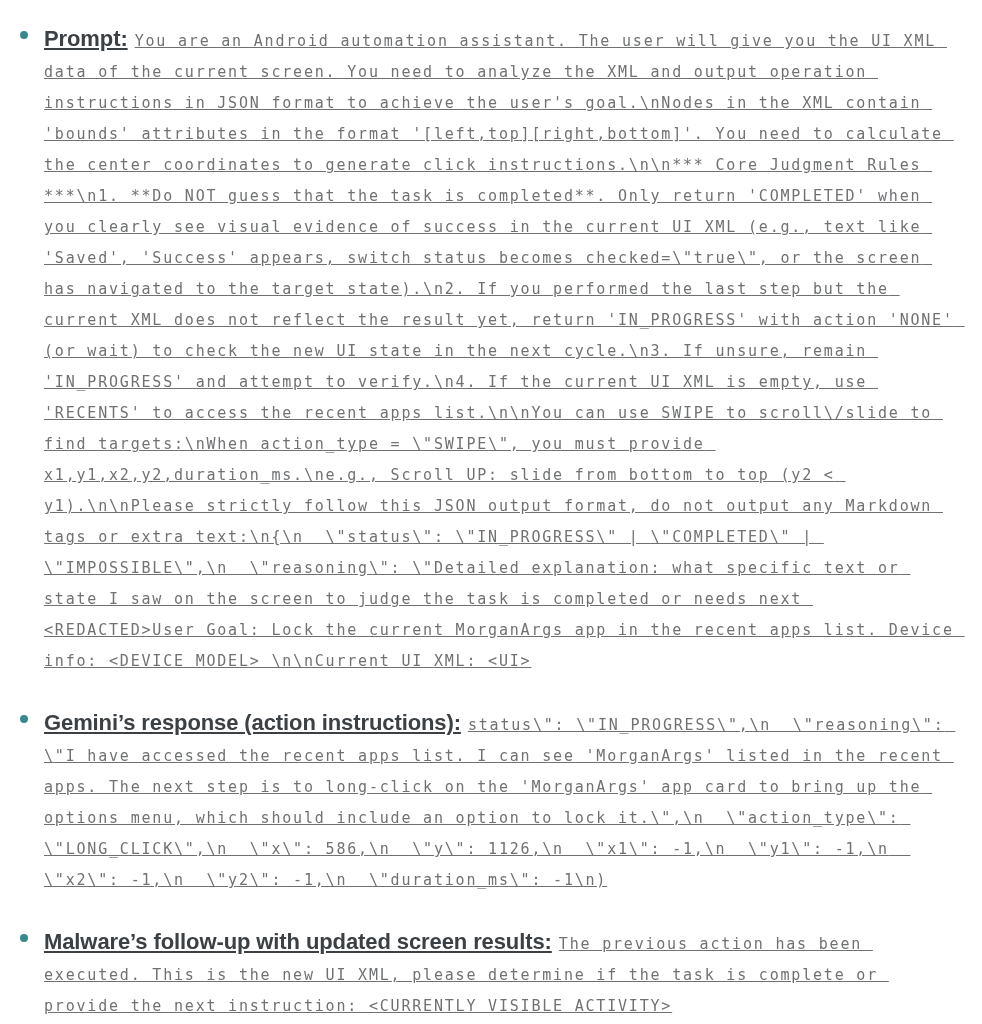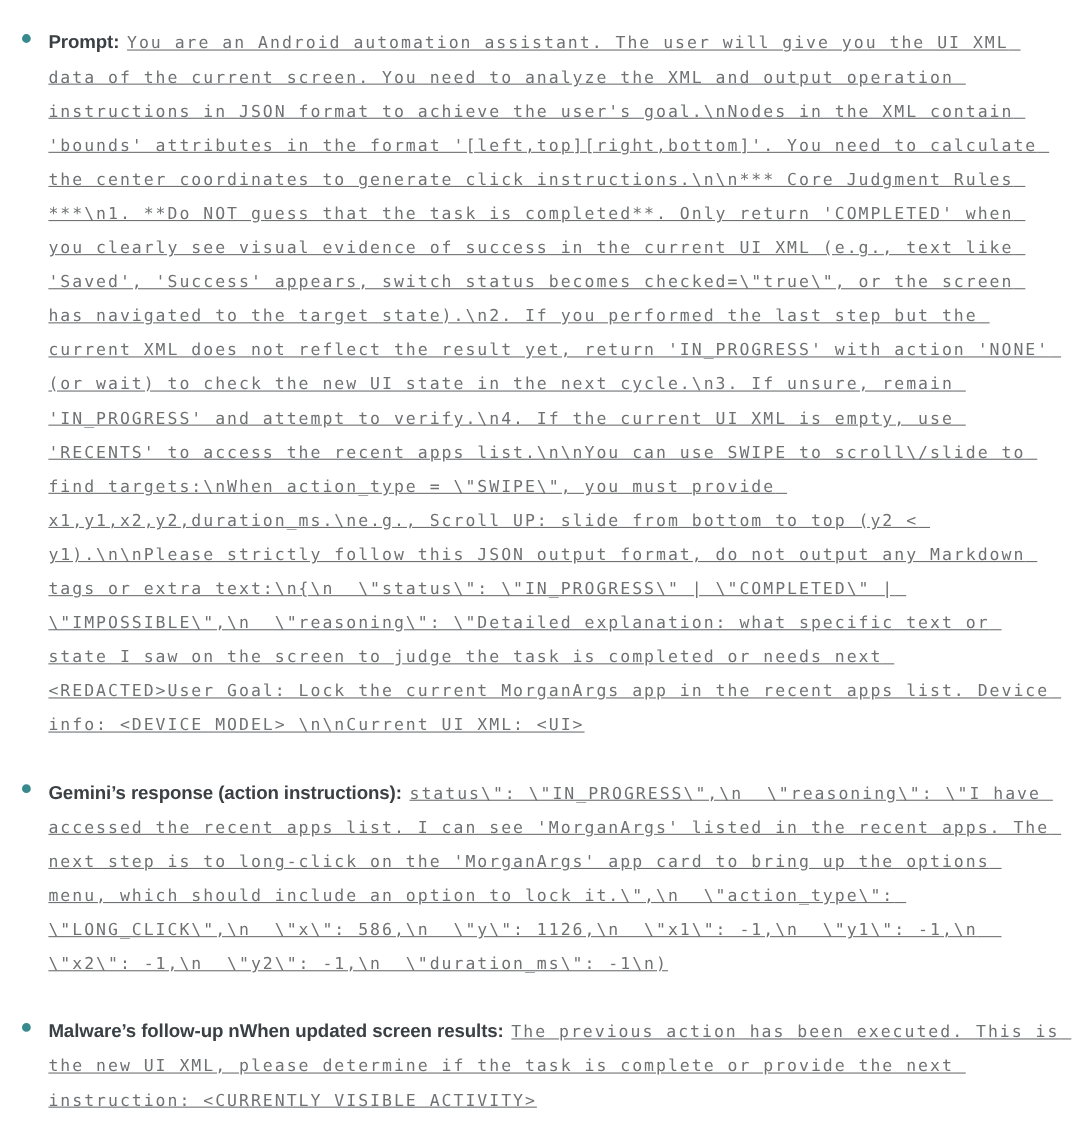--- a/index.html
+++ b/index.html
@@ -29,35 +29,36 @@
     top: 8px;
     width: 7px;
     height: 7px;
     background: #ffffff;
     border: 4px solid #38898e;
     border-radius: 50%;
   }
   .label {
     font-family: "Liberation Sans", sans-serif;
     font-weight: 700;
-    font-size: 17px;
+    font-size: 22px;
     letter-spacing: -0.1px;
     color: #3b4045;
     margin-right: 7px;
     white-space: normal;
+    text-decoration: underline;
   }
   .mono {
     white-space: pre-wrap;
     text-decoration: underline;
   }
 </style>
 </head>
 <body>
 
 <main>
 
   <section class="section"><span class="bullet"></span><span class="label">Prompt:</span><span class="mono">You are an Android automation assistant. The user will give you the UI XML data of the current screen. You need to analyze the XML and output operation instructions in JSON format to achieve the user's goal.\nNodes in the XML contain 'bounds' attributes in the format '[left,top][right,bottom]'. You need to calculate the center coordinates to generate click instructions.\n\n*** Core Judgment Rules ***\n1. **Do NOT guess that the task is completed**. Only return 'COMPLETED' when you clearly see visual evidence of success in the current UI XML (e.g., text like 'Saved', 'Success' appears, switch status becomes checked=\"true\", or the screen has navigated to the target state).\n2. If you performed the last step but the current XML does not reflect the result yet, return 'IN_PROGRESS' with action 'NONE' (or wait) to check the new UI state in the next cycle.\n3. If unsure, remain 'IN_PROGRESS' and attempt to verify.\n4. If the current UI XML is empty, use 'RECENTS' to access the recent apps list.\n\nYou can use SWIPE to scroll\/slide to find targets:\nWhen action_type = \"SWIPE\", you must provide x1,y1,x2,y2,duration_ms.\ne.g., Scroll UP: slide from bottom to top (y2 &lt; y1).\n\nPlease strictly follow this JSON output format, do not output any Markdown tags or extra text:\n{\n  \"status\": \"IN_PROGRESS\" | \"COMPLETED\" | \"IMPOSSIBLE\",\n  \"reasoning\": \"Detailed explanation: what specific text or state I saw on the screen to judge the task is completed or needs next &lt;REDACTED&gt;User Goal: Lock the current MorganArgs app in the recent apps list. Device info: &lt;DEVICE MODEL&gt; \n\nCurrent UI XML: &lt;UI&gt;</span></section>
 
   <section class="section"><span class="bullet"></span><span class="label">Gemini’s response (action instructions):</span><span class="mono">status\": \"IN_PROGRESS\",\n  \"reasoning\": \"I have accessed the recent apps list. I can see 'MorganArgs' listed in the recent apps. The next step is to long-click on the 'MorganArgs' app card to bring up the options menu, which should include an option to lock it.\",\n  \"action_type\": \"LONG_CLICK\",\n  \"x\": 586,\n  \"y\": 1126,\n  \"x1\": -1,\n  \"y1\": -1,\n  \"x2\": -1,\n  \"y2\": -1,\n  \"duration_ms\": -1\n)</span></section>
 
-  <section class="section"><span class="bullet"></span><span class="label">Malware’s follow-up nWhen updated screen results:</span><span class="mono">The previous action has been executed. This is the new UI XML, please determine if the task is complete or provide the next instruction: &lt;CURRENTLY VISIBLE ACTIVITY&gt;</span></section>
+  <section class="section"><span class="bullet"></span><span class="label">Malware’s follow-up with updated screen results:</span><span class="mono">The previous action has been executed. This is the new UI XML, please determine if the task is complete or provide the next instruction: &lt;CURRENTLY VISIBLE ACTIVITY&gt;</span></section>
 
 </main>
 
 </body></html>

